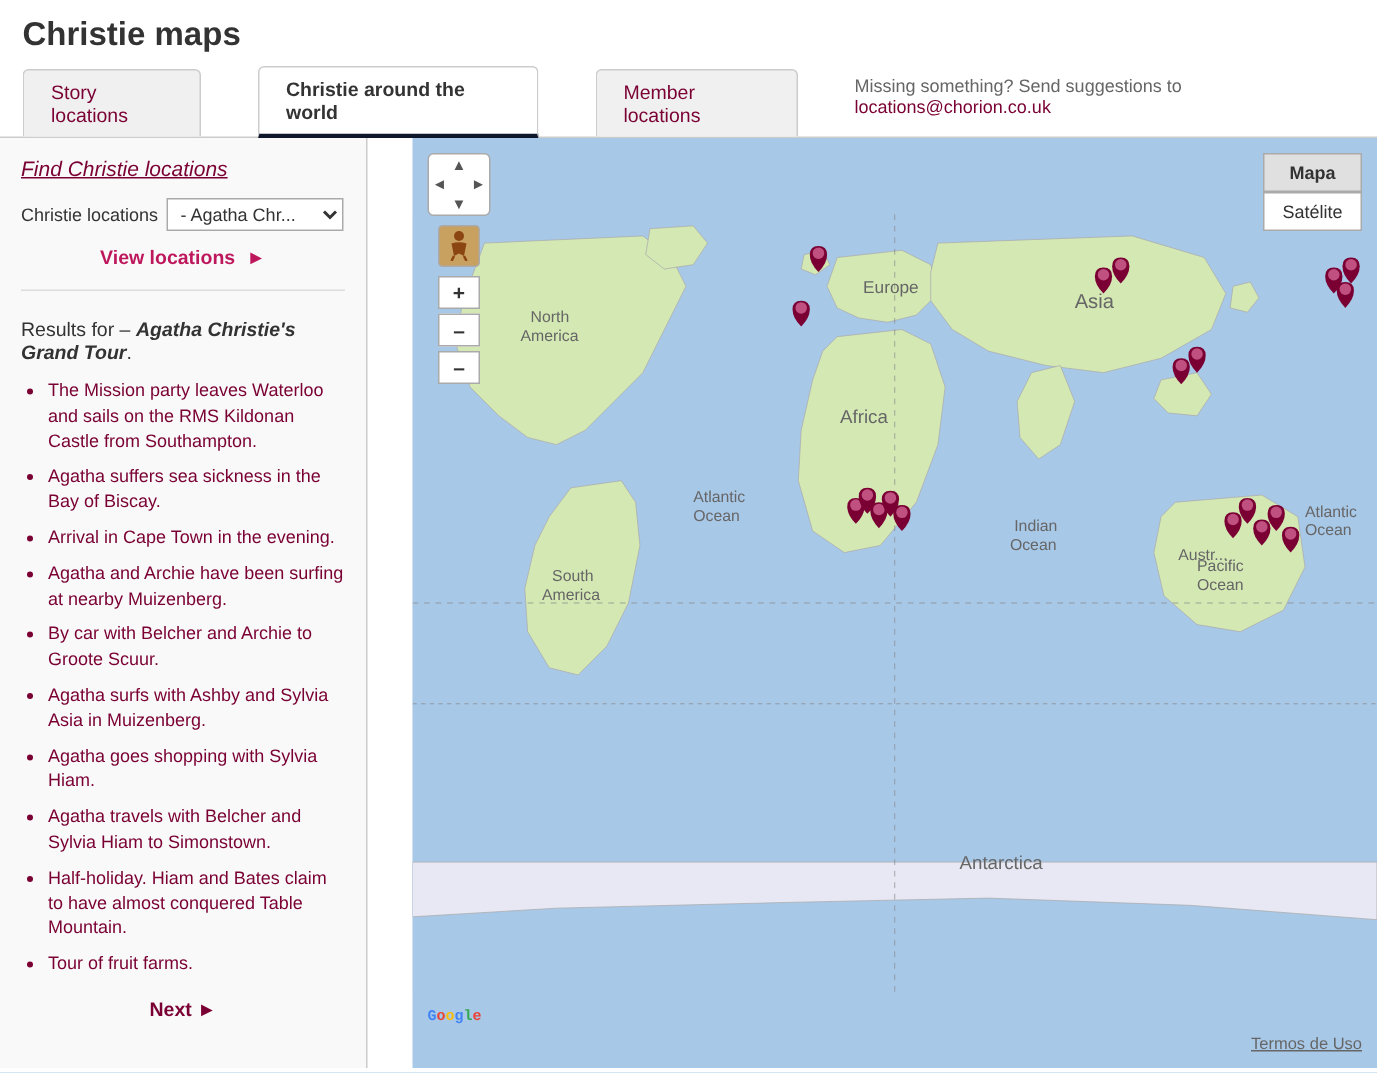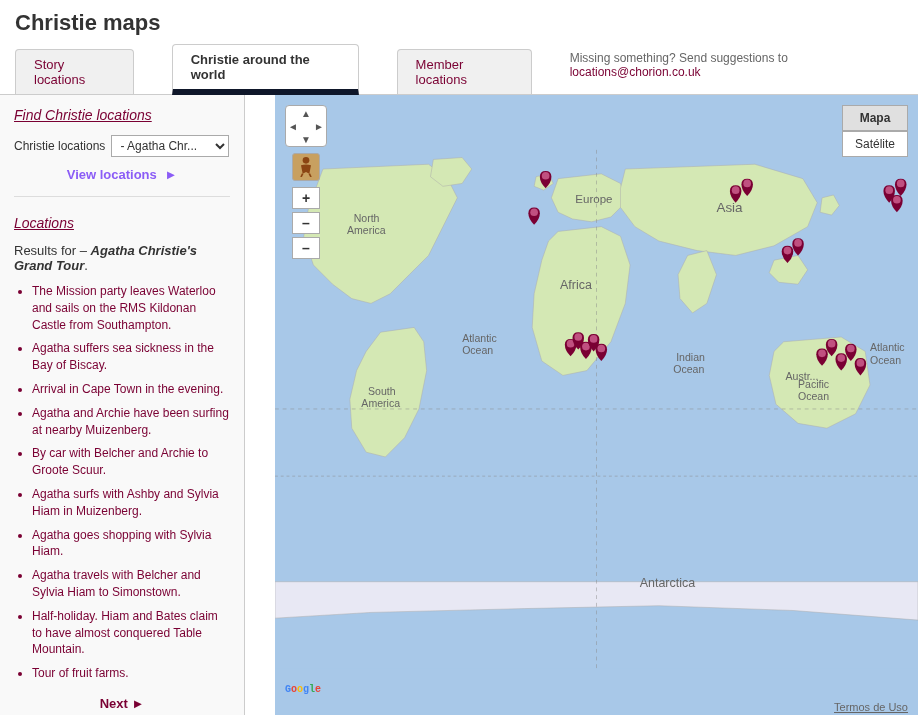--- a/index.html
+++ b/index.html
@@ -20,21 +20,21 @@
       background: #f0f0f0;
       color: #7a0033;
       text-decoration: none;
       margin-right: 2px;
       border-radius: 4px 4px 0 0;
     }
     .tab.active {
       background: #fff;
       color: #333;
       font-weight: bold;
-      border-bottom: 6px solid #0f172a;
+      border-bottom: 3px solid #0f172a;
       margin-bottom: -1px;
       z-index: 1;
     }
     #missing-msg {
       margin-left: auto;
       font-size: 12px;
       color: #666;
       padding-bottom: 8px;
       align-self: center;
     }
@@ -68,21 +68,21 @@
       font-size: 12px;
       padding: 2px 4px;
       border: 1px solid #aaa;
       background: #fff;
       color: #333;
       width: 118px;
     }
 
     .view-locations-row { text-align: center; }
     .view-locations-link {
-      color: #8b5cf6;
+      color: #be185d;
       font-weight: bold;
       font-size: 13px;
       text-decoration: none;
       cursor: pointer;
     }
     .view-locations-link .arrow { margin-left: 4px; }
 
     .locations-section { margin-top: 4px; }
     .results-text { font-size: 13px; margin-bottom: 10px; }
     .results-text strong { font-style: italic; }
@@ -265,32 +265,31 @@
       </div>
       <div class="view-locations-row">
         <a class="view-locations-link">
           <span>View locations</span>
           <span class="arrow">►</span>
         </a>
       </div>
     </div>
 
     <div class="locations-section">
-      <div class="sidebar-section-title">Locations</div>
       <div class="results-text">
         <span>Results for –</span>
         <strong> <em>Agatha Christie's Grand Tour</em></strong>.
       </div>
       <ul class="location-list">
         <li>The Mission party leaves Waterloo and sails on the RMS Kildonan Castle from Southampton.</li>
         <li>Agatha suffers sea sickness in the Bay of Biscay.</li>
         <li>Arrival in Cape Town in the evening.</li>
         <li>Agatha and Archie have been surfing at nearby Muizenberg.</li>
         <li>By car with Belcher and Archie to Groote Scuur.</li>
-        <li>Agatha surfs with Ashby and Sylvia Hiam in Muizenberg.</li>
+        <li>Agatha surfs with Ashby and Sylvia Asia in Muizenberg.</li>
         <li>Agatha goes shopping with Sylvia Hiam.</li>
         <li>Agatha travels with Belcher and Sylvia Hiam to Simonstown.</li>
         <li>Half-holiday. Hiam and Bates claim to have almost conquered Table Mountain.</li>
         <li>Tour of fruit farms.</li>
       </ul>
       <div class="next-row">
         <a class="next-link">
           <span>Next</span>
           <span>►</span>
         </a>

